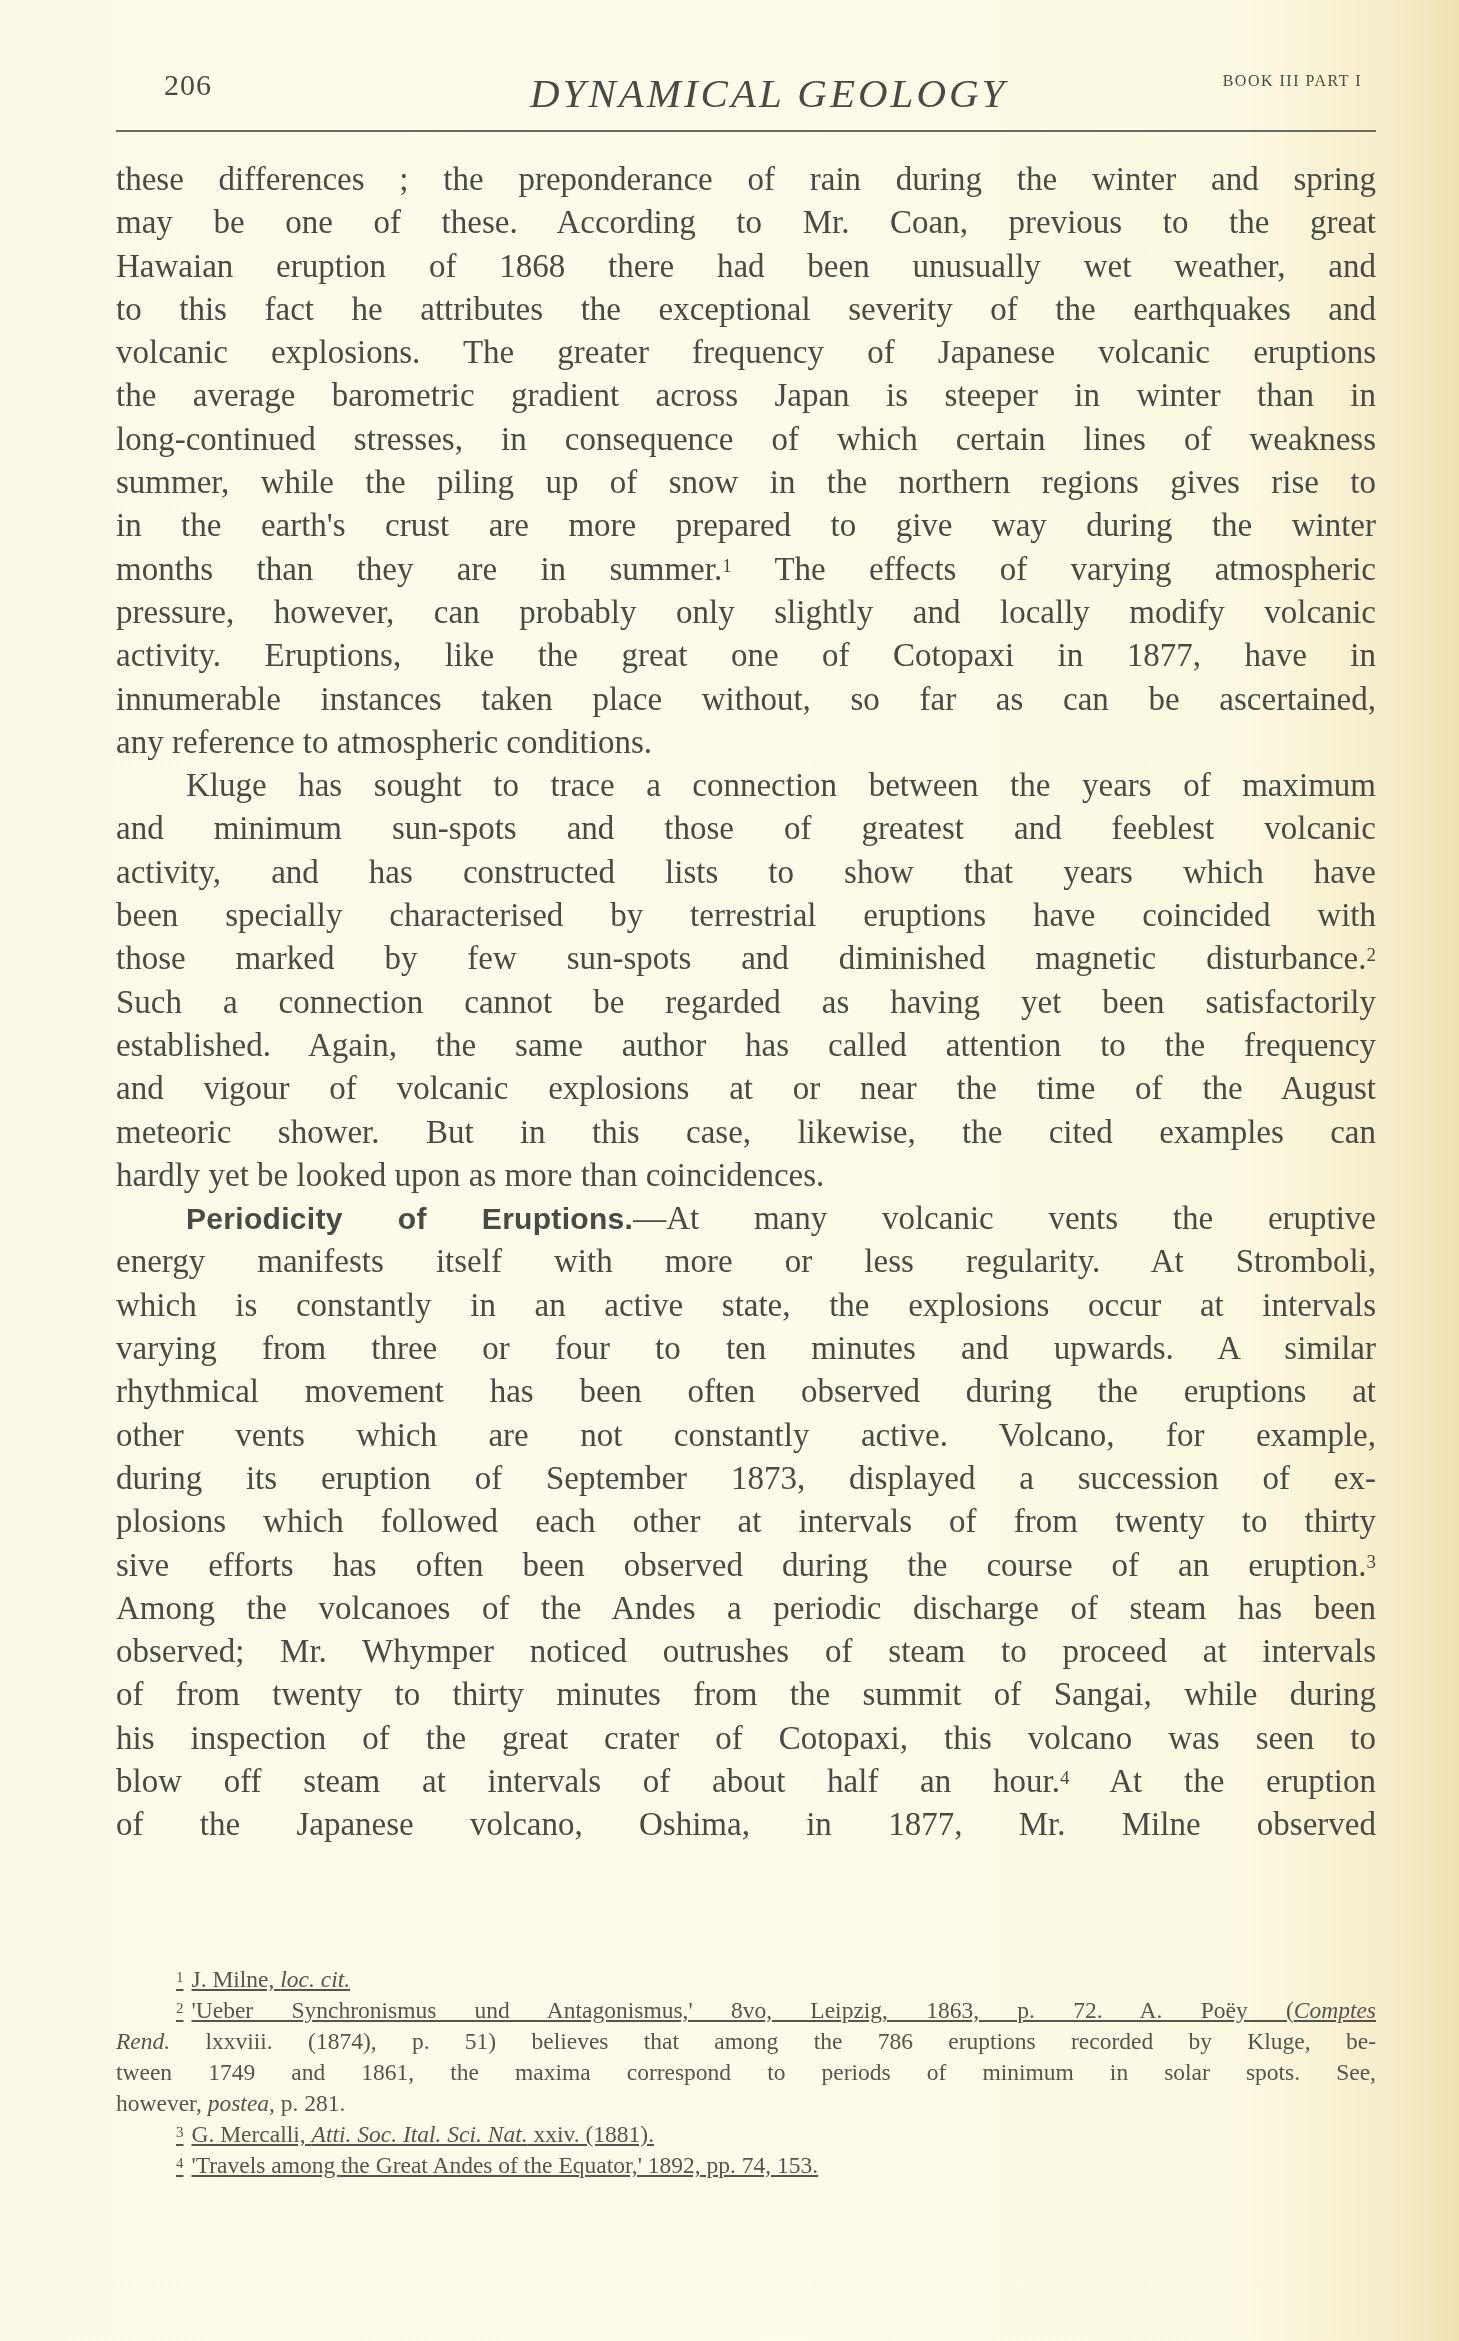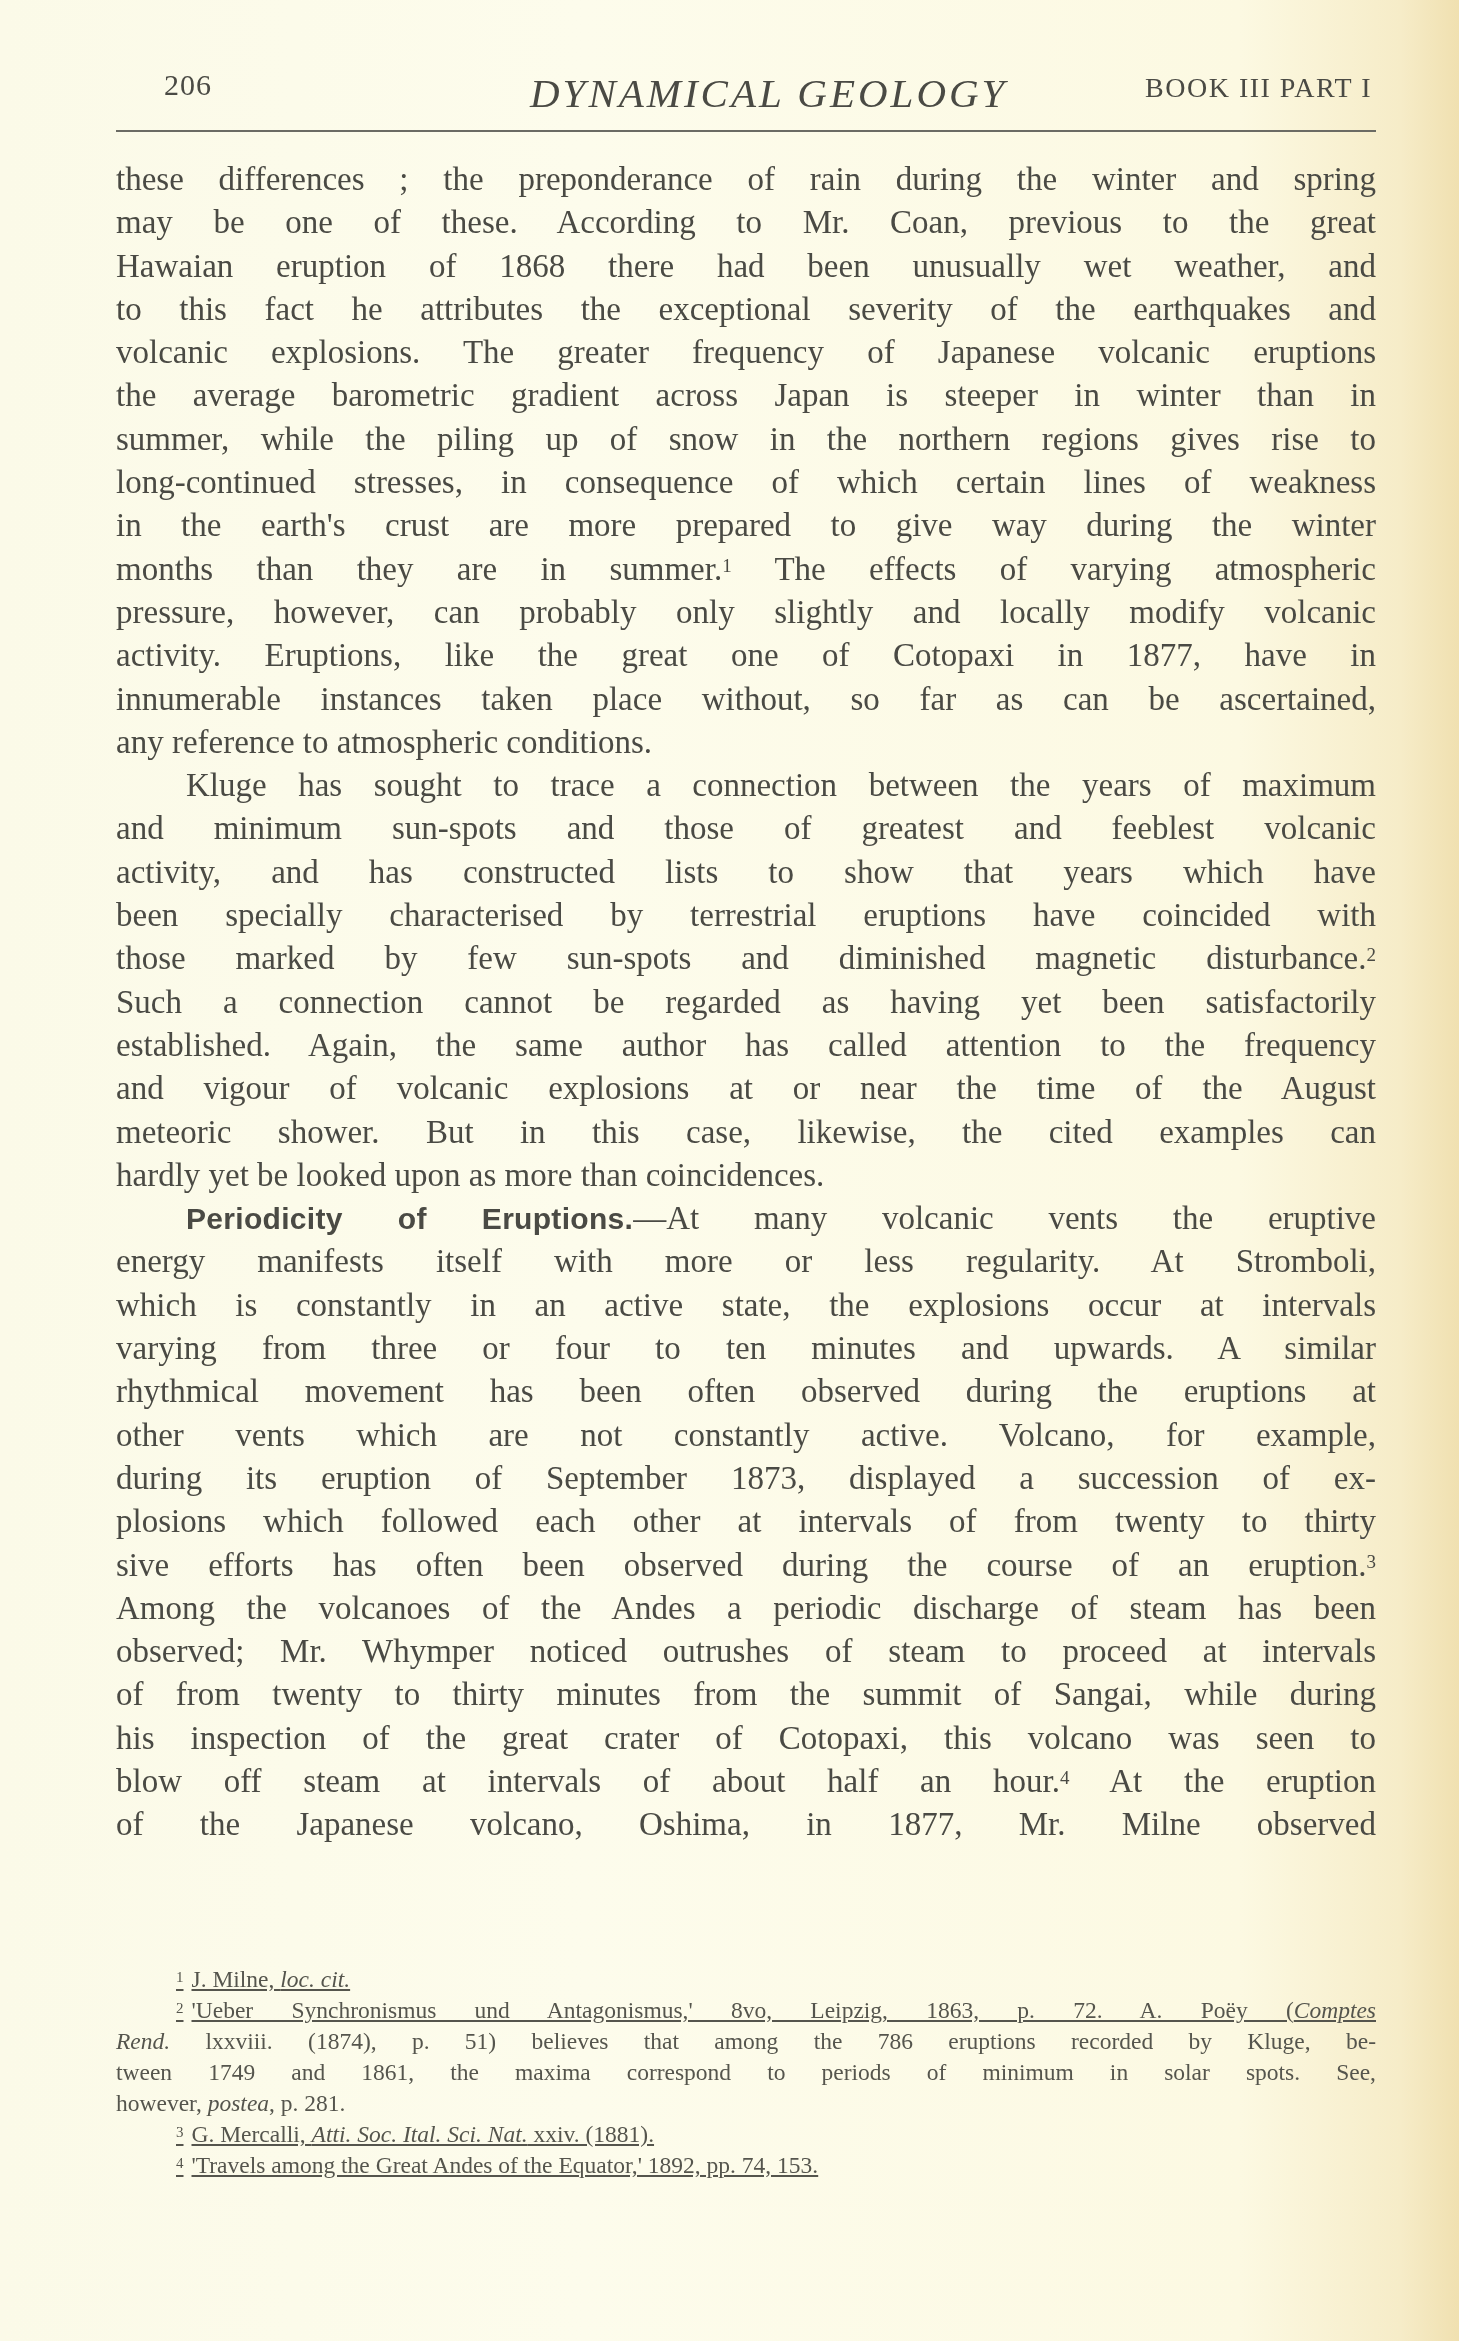--- a/index.html
+++ b/index.html
@@ -10,21 +10,21 @@
       color: #4a4a44;
       position: relative;
     }
     .page { position: absolute; left: 116px; top: 0; width: 1260px; }
     .running-head {
       position: absolute; top: 68px; left: 0; width: 1260px; height: 40px;
       font-size: 30px;
     }
     .folio { position: absolute; left: 16px; top: 0; letter-spacing: 1px; margin-left: 32px; }
     .head-title { position: absolute; left: 414px; top: 1px; font-style: italic; letter-spacing: 3px; font-size: 41px; }
-    .head-right { position: absolute; right: 4px; top: 4px; font-size: 28px; letter-spacing: 1.5px; }
+    .head-right { position: absolute; right: 14px; top: 4px; font-size: 16px; letter-spacing: 1.5px; }
     .rule { position: absolute; top: 130px; left: 0; width: 1260px; height: 0; border-top: 2px solid #6b6b64; }
     .body-text {
       position: absolute; top: 158px; left: 0; width: 1260px;
       font-size: 33px; line-height: 43.3px; text-align: justify;
     }
     .line { display: block; height: 43.3px; white-space: nowrap; text-align: justify; text-align-last: justify; }
     .line.last { text-align-last: left; }
     .indent { padding-left: 70px; }
     .sidehead { font-family: "Liberation Sans", "DejaVu Sans", sans-serif; font-weight: bold; font-size: 30px; letter-spacing: 0.3px; }
     sup { font-size: 19px; vertical-align: top; position: relative; top: -4px; }
@@ -50,22 +50,22 @@
   <div class="rule"></div>
 
   <div class="body-text">
 
     <span class="line">these differences ; the preponderance of rain during the winter and spring</span>
     <span class="line">may be one of these. According to Mr. Coan, previous to the great</span>
     <span class="line">Hawaian eruption of 1868 there had been unusually wet weather, and</span>
     <span class="line">to this fact he attributes the exceptional severity of the earthquakes and</span>
     <span class="line">volcanic explosions. The greater frequency of Japanese volcanic eruptions</span>
     <span class="line">the average barometric gradient across Japan is steeper in winter than in</span>
+    <span class="line">long-continued stresses, in consequence of which certain lines of weakness</span>
     <span class="line">summer, while the piling up of snow in the northern regions gives rise to</span>
-    <span class="line">long-continued stresses, in consequence of which certain lines of weakness</span>
     <span class="line">in the earth's crust are more prepared to give way during the winter</span>
     <span class="line"><span>months than they are in summer.</span><sup>1</sup> <span>The effects of varying atmospheric</span></span>
     <span class="line">pressure, however, can probably only slightly and locally modify volcanic</span>
     <span class="line">activity. Eruptions, like the great one of Cotopaxi in 1877, have in</span>
     <span class="line">innumerable instances taken place without, so far as can be ascertained,</span>
     <span class="line last">any reference to atmospheric conditions.</span>
 
     <span class="line indent">Kluge has sought to trace a connection between the years of maximum</span>
     <span class="line">and minimum sun-spots and those of greatest and feeblest volcanic</span>
     <span class="line">activity, and has constructed lists to show that years which have</span>

